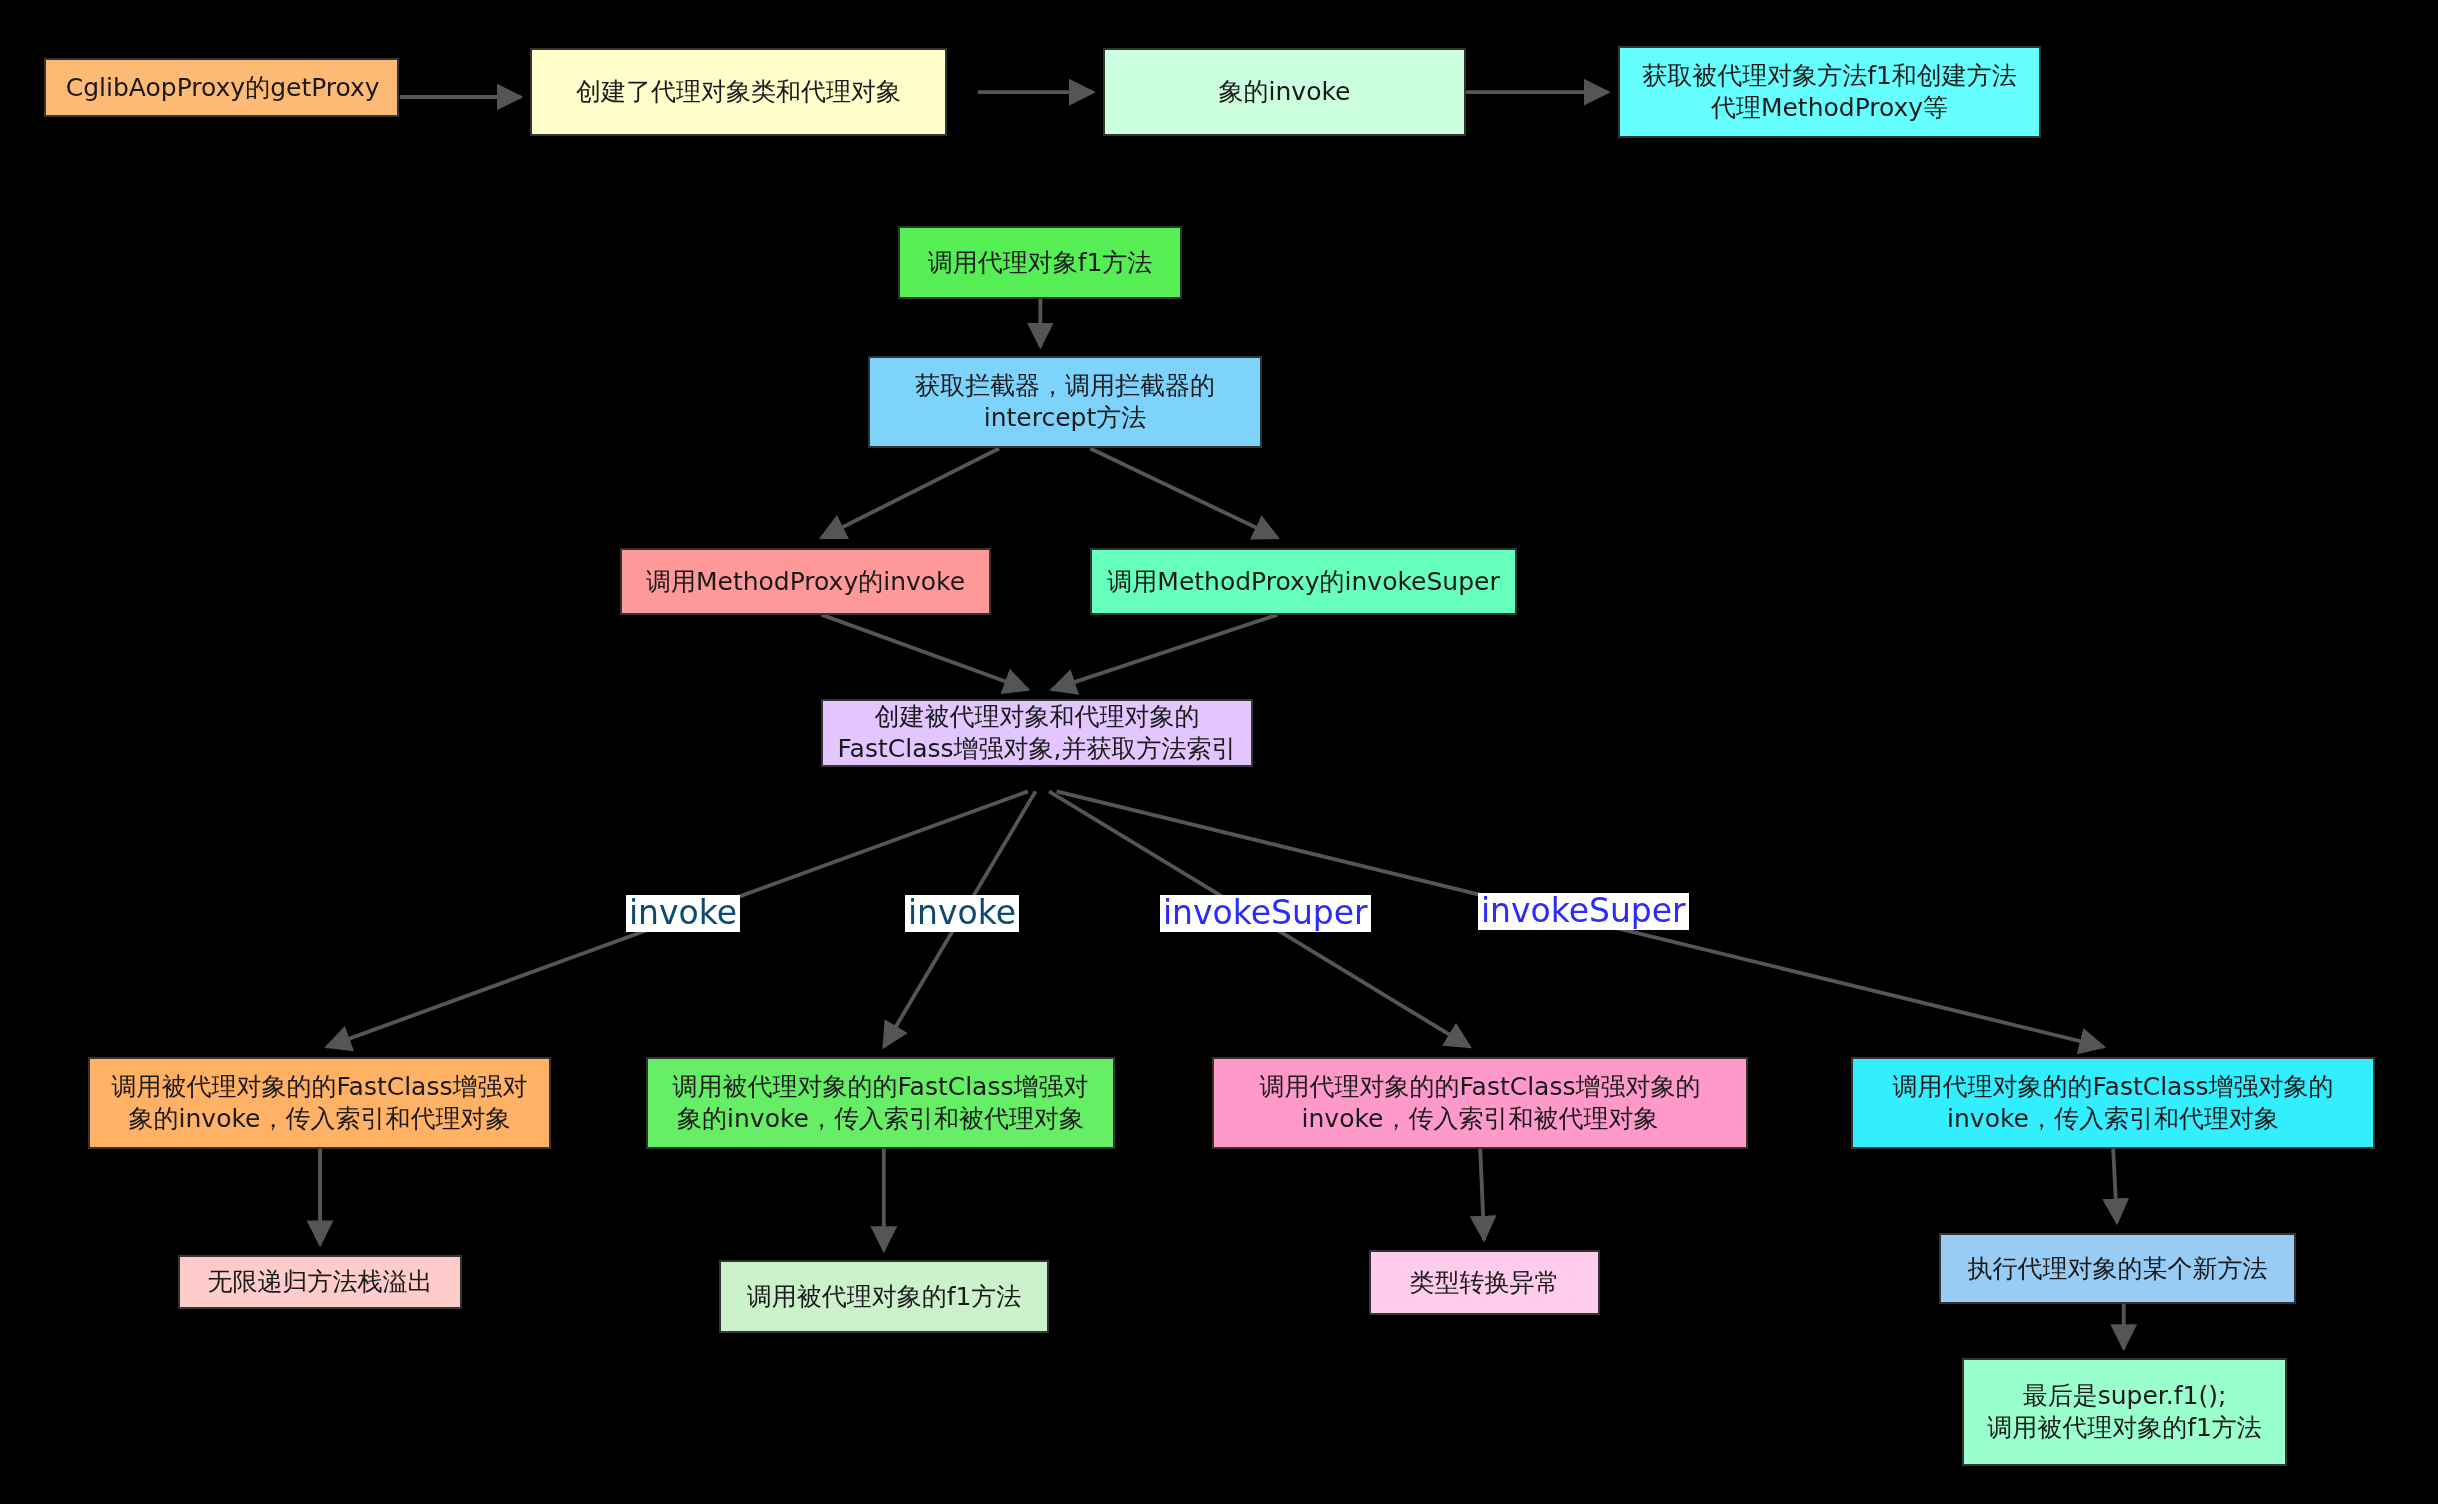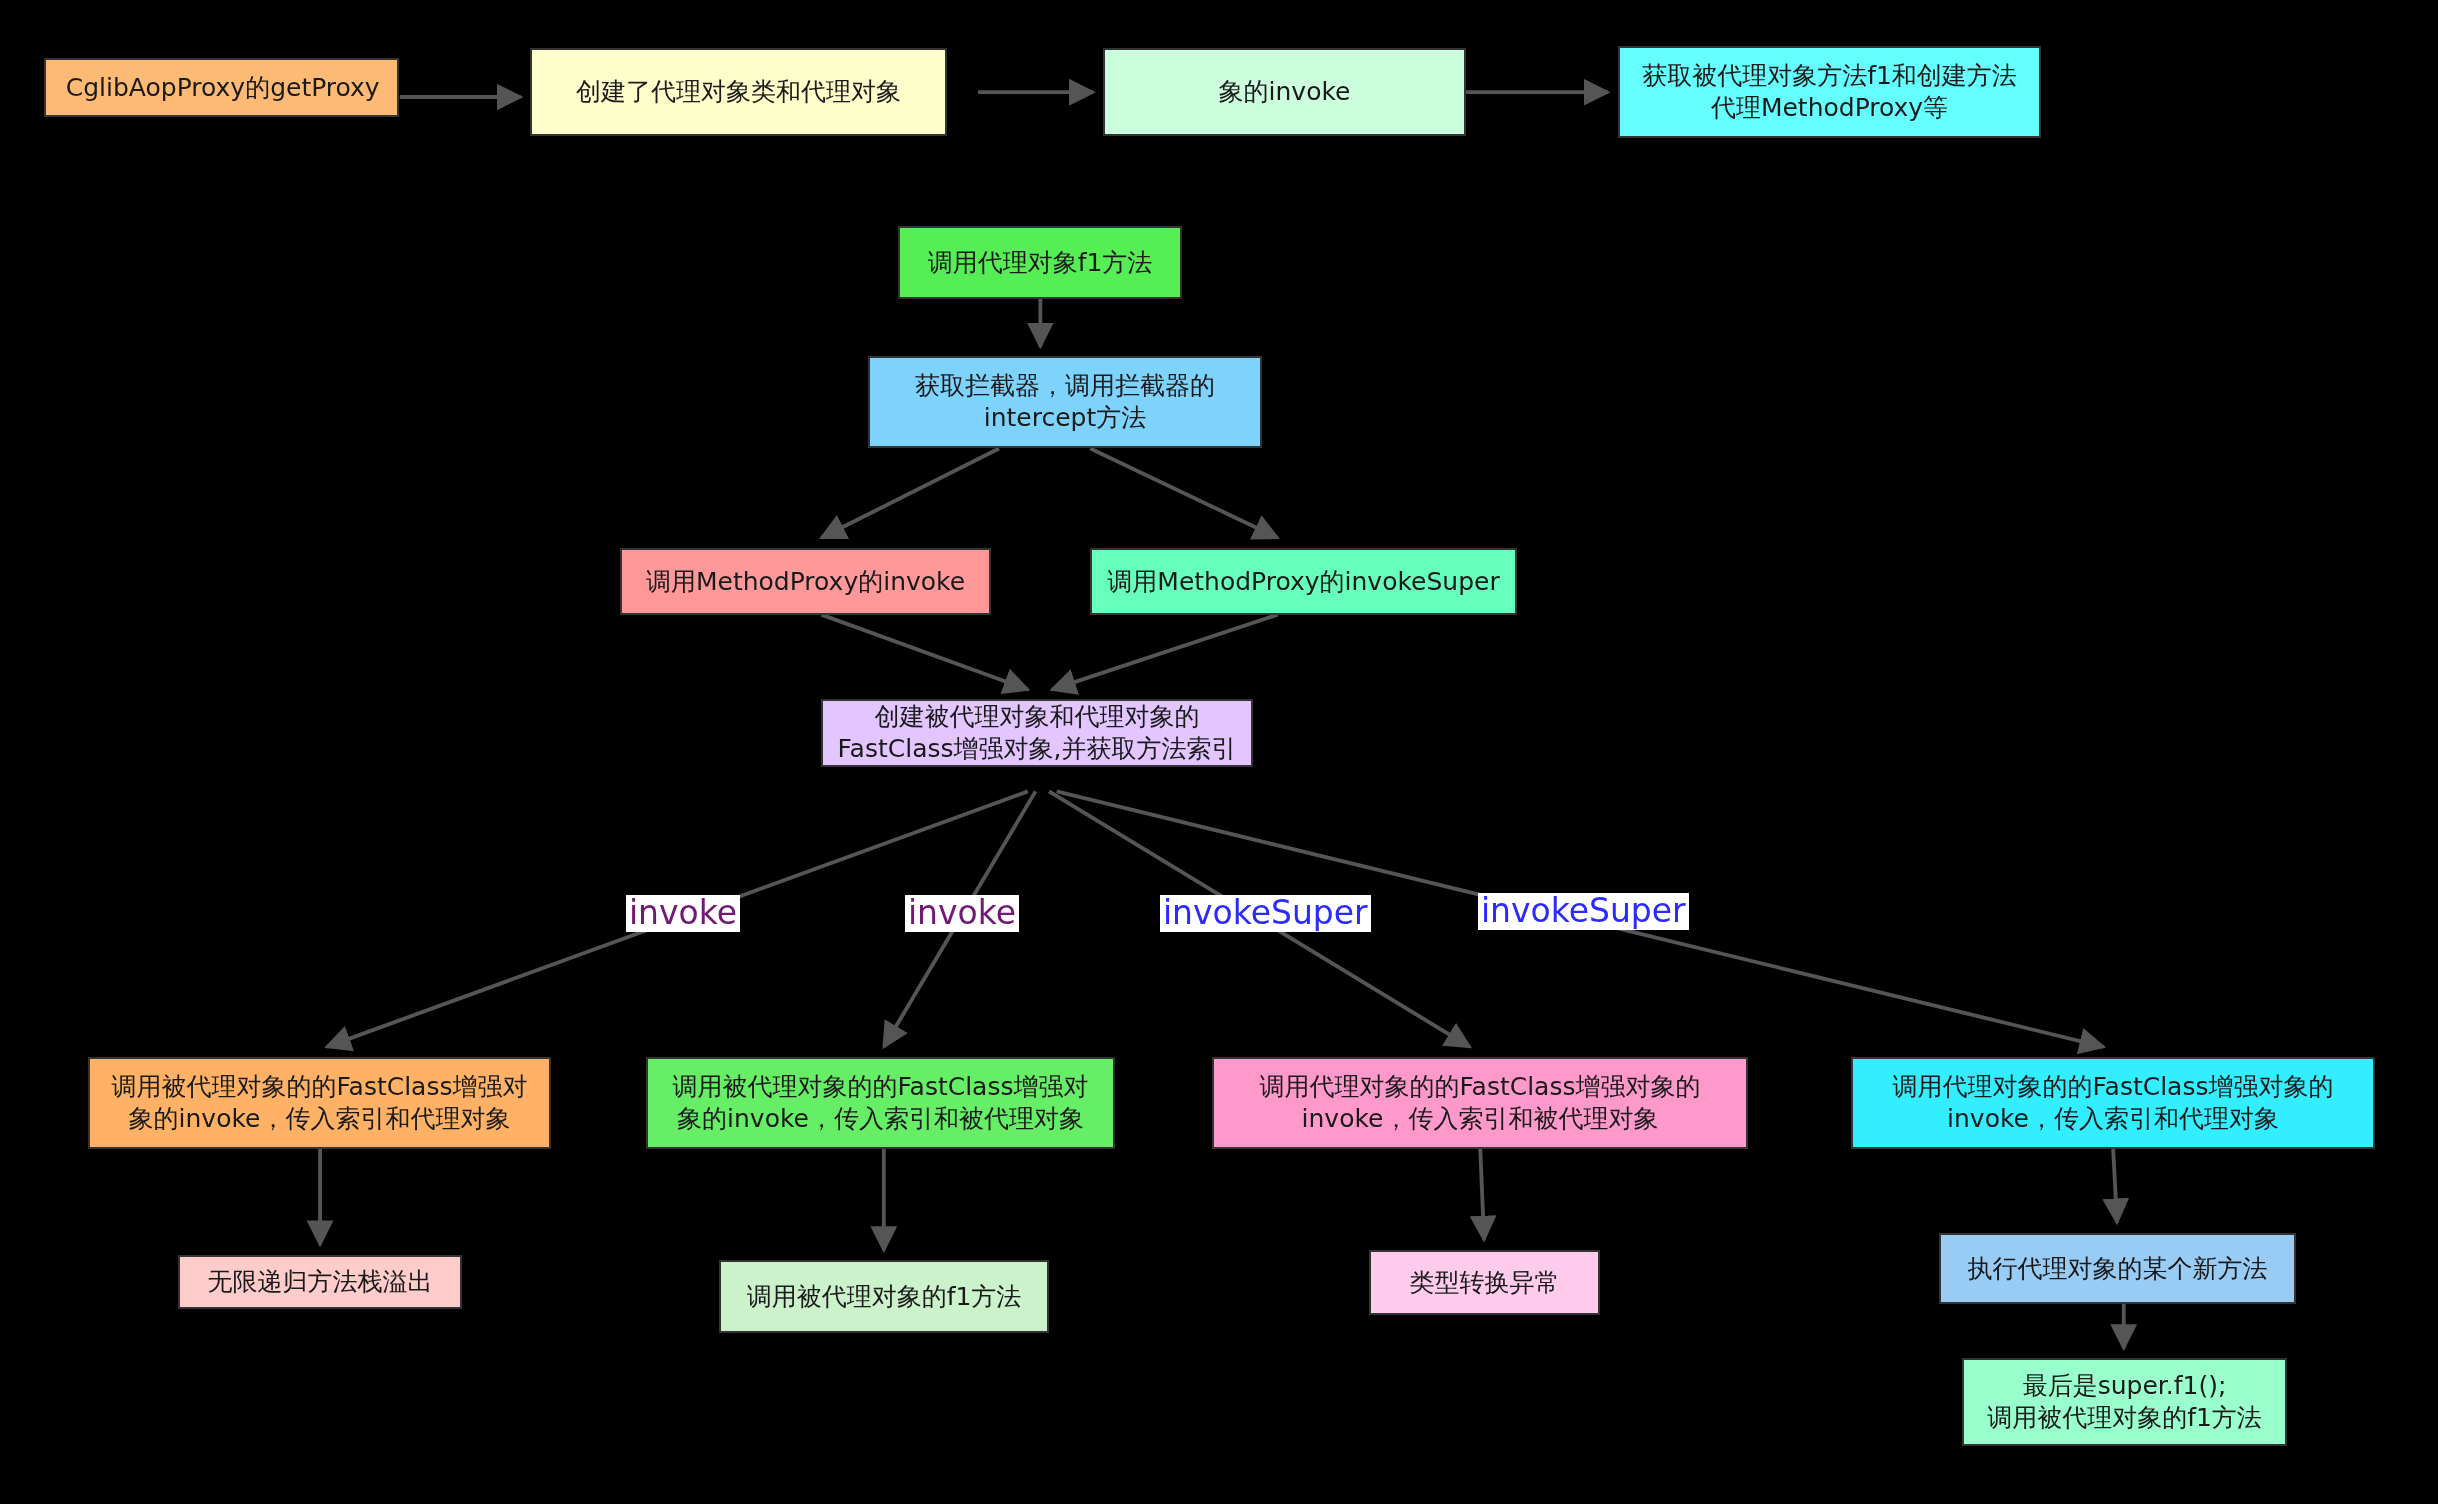--- a/index.html
+++ b/index.html
@@ -17,21 +17,21 @@
     font-size:25px;line-height:1.28;
     white-space:pre-line;
     padding:3.8px 9.6px;
   }
   .edge-label{
     position:absolute;background:#ffffff;
     font-size:33px;line-height:1.05;
     padding:1px 2.9px;white-space:nowrap;
     font-family:"DejaVu Sans","Liberation Sans",sans-serif;
   }
-  .lbl-invoke{color:#701a75;}
+  .lbl-invoke{color:#0c4a6e;}
   .lbl-invokesuper{color:#2b2bff;}
 </style>
 </head>
 <body>
 
 <div id="stage">
   <svg id="edges" viewBox="0 0 2538 1566">
     <defs>
       <marker id="arrow" viewBox="0 0 10 10" refX="9" refY="5" markerWidth="7" markerHeight="7" orient="auto-start-reverse">
         <path d="M 0 0 L 10 5 L 0 10 z" fill="#555555"></path>
@@ -75,21 +75,21 @@
       <div class="node" style="left: 646px; top: 1057px; width: 469px; height: 92px; background: rgb(102, 238, 102); border-color: rgb(51, 51, 51);">调用被代理对象的的FastClass增强对
 象的invoke，传入索引和被代理对象</div>
       <div class="node" style="left: 1212px; top: 1057px; width: 536px; height: 92px; background: rgb(255, 153, 204); border-color: rgb(51, 51, 51);">调用代理对象的的FastClass增强对象的
 invoke，传入索引和被代理对象</div>
       <div class="node" style="left: 1851px; top: 1057px; width: 524px; height: 92px; background: rgb(51, 238, 255); border-color: rgb(51, 51, 51);">调用代理对象的的FastClass增强对象的
 invoke，传入索引和代理对象</div>
       <div class="node" style="left: 178px; top: 1255px; width: 284px; height: 54px; background: rgb(255, 204, 204); border-color: rgb(51, 51, 51);">无限递归方法栈溢出</div>
       <div class="node" style="left: 719px; top: 1260px; width: 330px; height: 73px; background: rgb(204, 242, 204); border-color: rgb(51, 51, 51);">调用被代理对象的f1方法</div>
       <div class="node" style="left: 1369px; top: 1250px; width: 231px; height: 65px; background: rgb(255, 204, 238); border-color: rgb(51, 51, 51);">类型转换异常</div>
       <div class="node" style="left: 1939px; top: 1233px; width: 357px; height: 71px; background: rgb(153, 204, 245); border-color: rgb(51, 51, 51);">执行代理对象的某个新方法</div>
-      <div class="node" style="left: 1962px; top: 1358px; width: 325px; height: 88px; background: rgb(153, 255, 204); border-color: rgb(51, 51, 51);">最后是super.f1();
+      <div class="node" style="left: 1962px; top: 1358px; width: 325px; height: 108px; background: rgb(153, 255, 204); border-color: rgb(51, 51, 51);">最后是super.f1();
 调用被代理对象的f1方法</div>
     </div>
   <div id="edge-labels">
       <div class="edge-label lbl-invoke" style="left: 626px; top: 895px;">invoke</div>
       <div class="edge-label lbl-invoke" style="left: 905px; top: 895px;">invoke</div>
       <div class="edge-label lbl-invokesuper" style="left: 1160px; top: 895px;">invokeSuper</div>
       <div class="edge-label lbl-invokesuper" style="left: 1478px; top: 893px;">invokeSuper</div>
     </div>
 </div>
 

